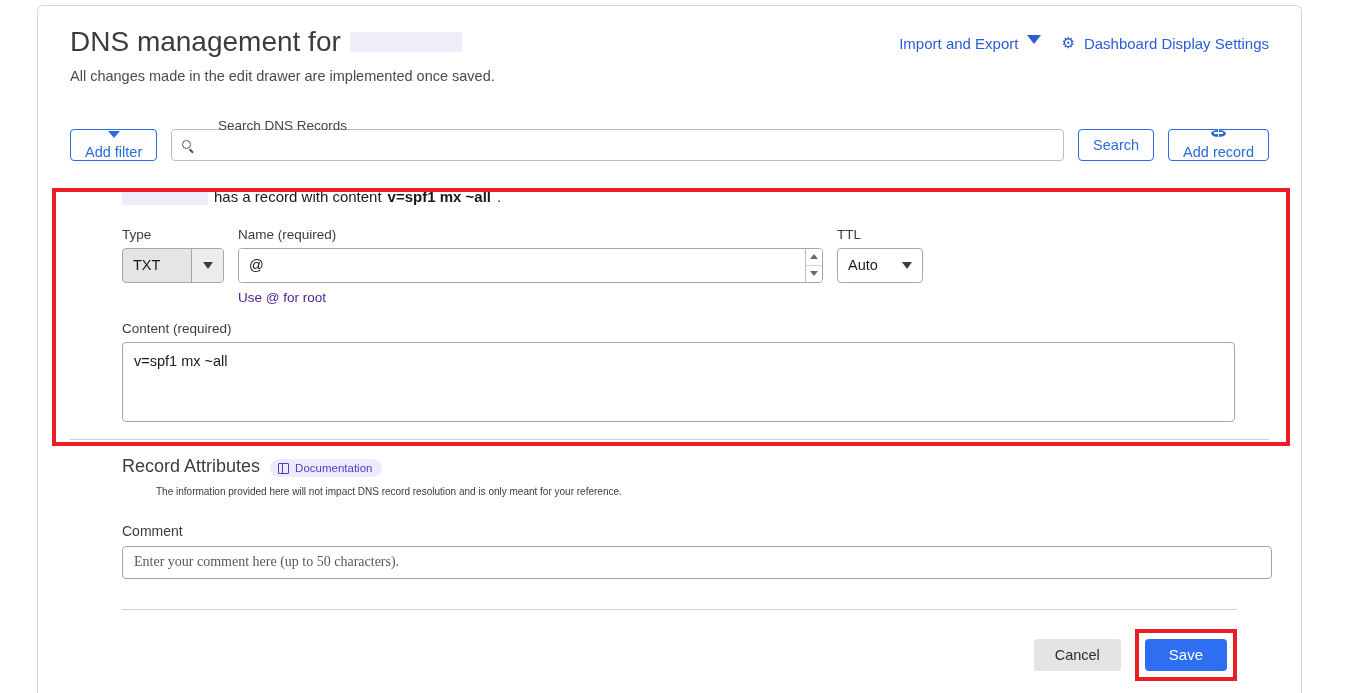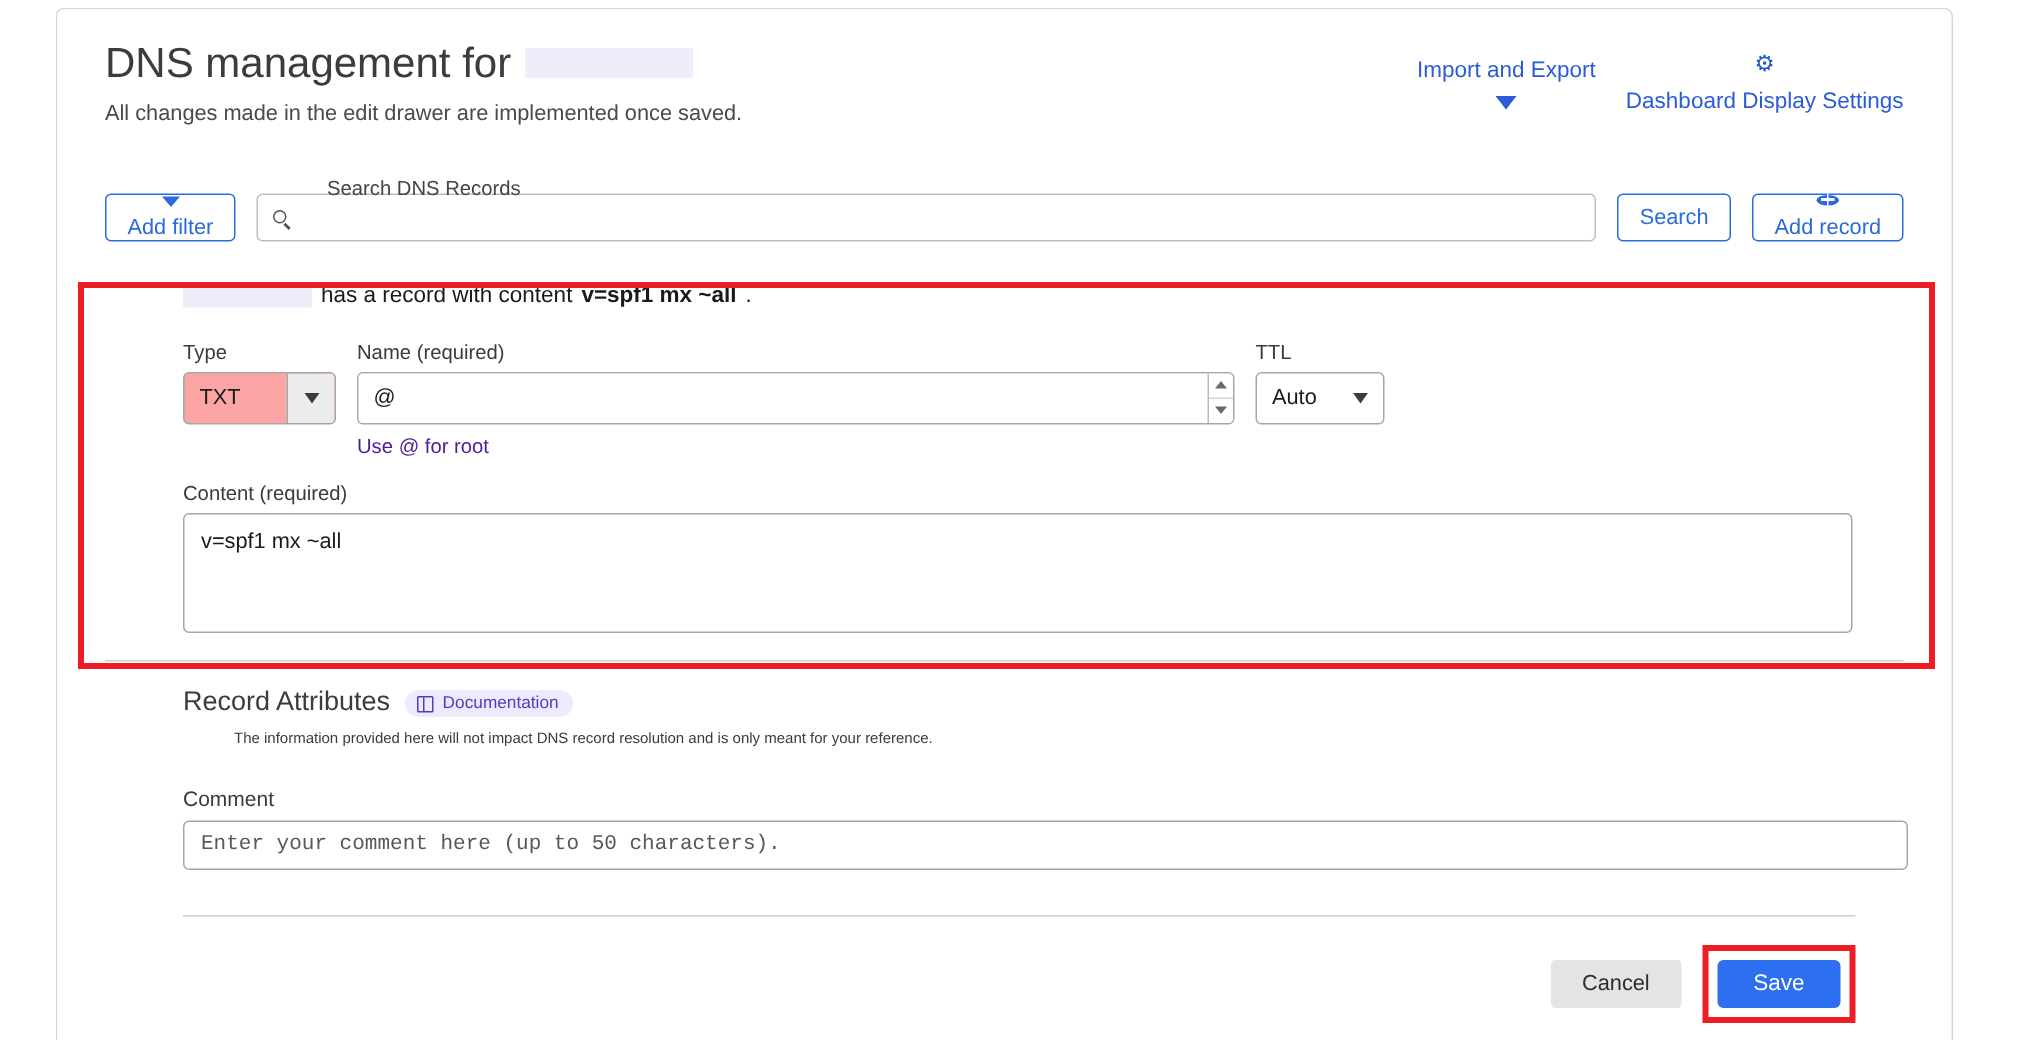--- a/index.html
+++ b/index.html
@@ -40,21 +40,21 @@
   .redact.sm { width: 86px; height: 17px; }
   .subtitle {
     font-size: 14.5px; color: #4a4a4a; margin-top: 9px;
   }
   .hdr-actions {
     display: flex; align-items: center; gap: 20px;
     padding-top: 10px;
   }
   .link-blue {
     color: #2b5bd7; font-size: 15px; cursor: pointer;
-    display: flex; align-items: center; gap: 9px; flex-direction: column;
+    display: flex; gap: 9px;
   }
   .caret-down {
     width: 0; height: 0;
     border-left: 7px solid transparent;
     border-right: 7px solid transparent;
     border-top: 9px solid #2b5bd7;
   }
   .gear { color: #2257cf; font-size: 15px; line-height: 1; }
 
   
@@ -139,21 +139,21 @@
     display: flex; align-items: flex-start; gap: 14px;
     padding-left: 52px; margin-top: 22px;
   }
   .field-label { font-size: 13.5px; color: #3b3b3b; margin-bottom: 6px; }
   .field-help { font-size: 13.5px; color: #4c1d95; margin-top: 7px; }
 
   .select-box {
     width: 102px; height: 35px;
     border: 1px solid #a6a6a6; border-radius: 4px;
     display: flex; align-items: stretch; overflow: hidden;
-    background: #fca5a5; cursor: pointer;
+    background: #e5e5e5; cursor: pointer;
   }
   .select-box .val {
     flex: 1; display: flex; align-items: center;
     padding-left: 10px; font-size: 14.5px; color: #1b1b1b;
   }
   .select-box .arrow-btn {
     width: 32px; background: #ececec; border-left: 1px solid #a6a6a6;
     display: flex; align-items: center; justify-content: center;
   }
   .tri-down {
@@ -232,21 +232,21 @@
   .book-icon::after {
     content: ""; position: absolute; left: 3px; top: 0; bottom: 0;
     width: 1.4px; background: #4b3ec4;
   }
   .attrs-desc { font-size: 10px; color: #3b3b3b; margin-top: 9px; margin-left: 34px; }
   .comment-label { font-size: 14px; color: #3b3b3b; margin-top: 26px; }
   .comment-input {
     margin-top: 7px; width: 1150px; height: 33px;
     border: 1px solid #a6a6a6; border-radius: 4px;
     padding: 0 11px; font-size: 14px; outline: none;
-    font-family: Liberation Mono, monospace; color: #1b1b1b;
+    font-family: Liberation Serif, serif; color: #1b1b1b;
     background: #fff;
   }
   .comment-input::placeholder { color: #585858; }
 
   .divider2 { height: 1px; background: #cfcfcf; margin: 30px 32px 0 52px; }
 
   
   .footer {
     display: flex; justify-content: flex-end; align-items: center;
     gap: 14px; margin-top: 19px; padding-right: 32px;

